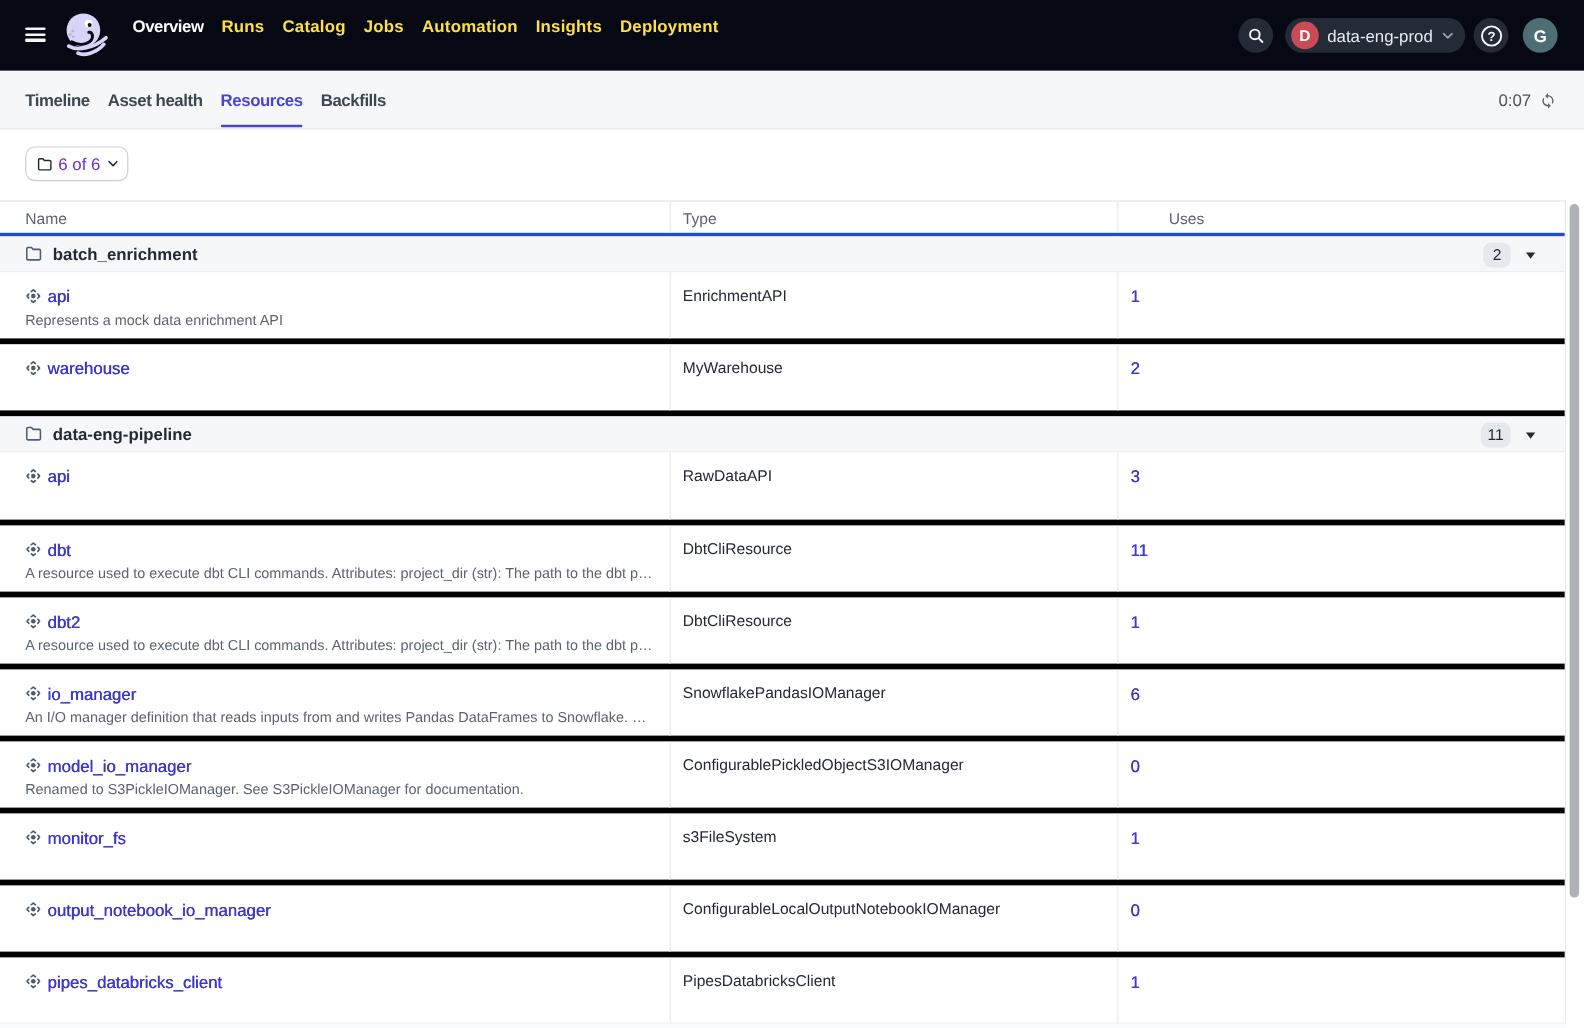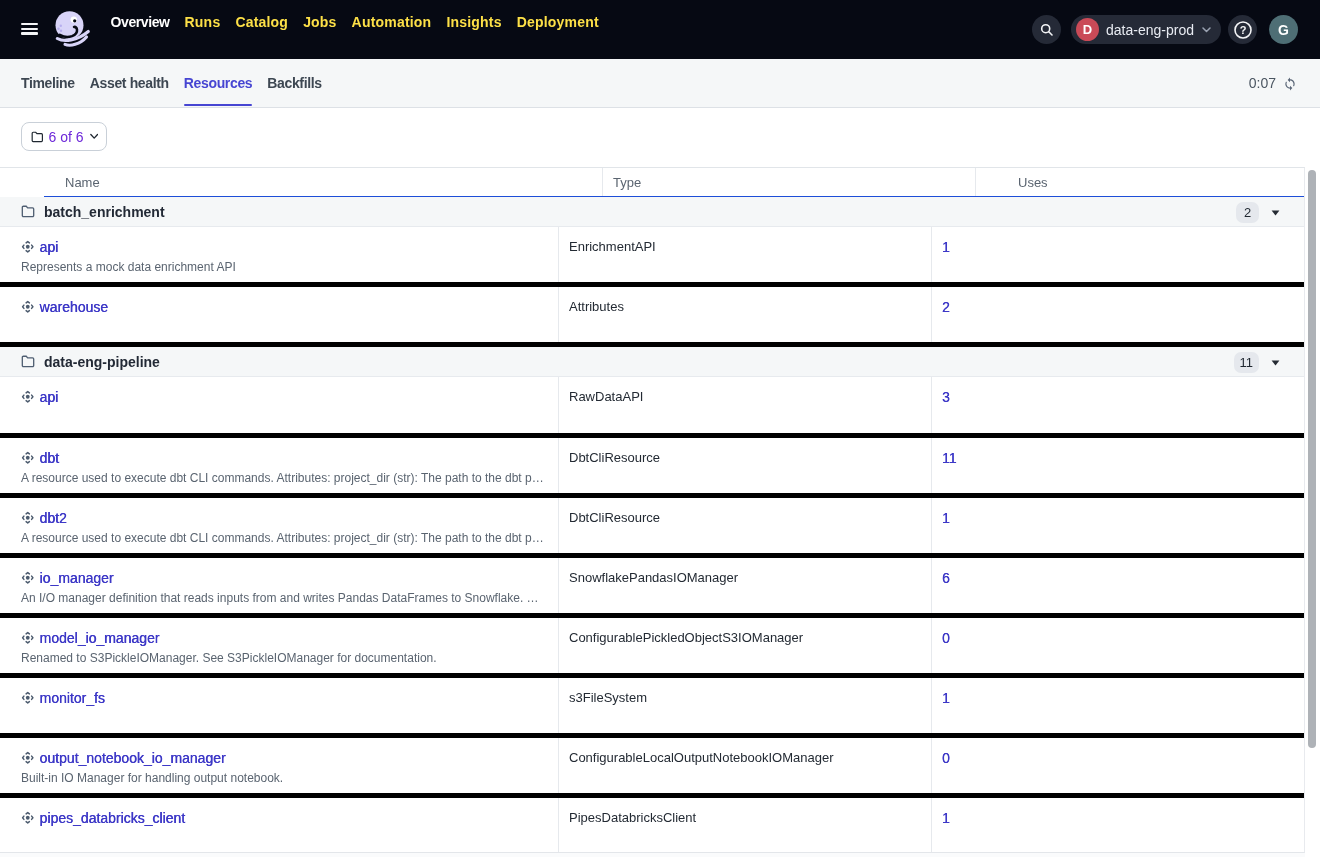--- a/index.html
+++ b/index.html
@@ -36,21 +36,21 @@
 .toolbar { position:absolute; left:0; top:108px; width:1320px; height:59px; background:#fff; }
 .fbtn { position:absolute; left:21px; top:14px; width:86px; height:29px; border:1px solid #c9d0d8;
   border-radius:8px; background:#fff; display:flex; align-items:center; padding:0 8px 0 9px;
   white-space:nowrap; }
 .fbtn .t { font-size:14px; color:#6d28d9; margin-left:5px; margin-right:6px; }
 .finput { position:absolute; left:122px; top:14px; width:319px; height:29px; border:1px solid #c9d0d8;
   border-radius:8px; background:#fff; display:flex; align-items:center; padding:0 8px; }
 .finput .ph { font-size:14px; color:#8d97a4; margin-left:6px; }
 .tablewrap { position:absolute; left:0; top:167px; width:1305px; height:686px; overflow:hidden;
   border-top:1px solid #e1e5e9; border-bottom:1px solid #e3e6ea; border-right:1px solid #e8eaee; }
-.thead { position:relative; height:29px; border-bottom:1px solid #1d4ed8;margin-left:44px; }
+.thead { position:relative; height:29px; border-bottom:3px solid #1d4ed8; }
 .thead span { position:absolute; top:7px; font-size:13px; color:#5a6470; }
 .colline { position:absolute; top:0; bottom:0; width:1px; background:#e6e9ed; }
 .grow { position:relative; height:30px; background:#f5f7f8; border-bottom:1px solid #e7eaee; }
 .grow .fname { position:absolute; left:44px; top:7px; font-size:14px; font-weight:700; color:#222935; }
 .grow .badge { position:absolute; top:4.5px; height:21px; min-width:23px; border-radius:7px;
   background:#e5e8ed; color:#1f2730; font-size:13px; display:flex; align-items:center;
   justify-content:center; padding:0 6px; }
 .grow .caret { position:absolute; left:1270.5px; top:13.2px; }
 .rrow { position:relative; height:60px; background:#fff; border-bottom:5px solid #000000; }
 .rrow .ricon { position:absolute; left:21px; top:12.8px; }
@@ -179,21 +179,21 @@
         <svg class="ricon" width="13.5" height="13.5" viewBox="0 0 13.5 13.5">
           <g fill="none" stroke="#4c5b6e" stroke-width="1.45" stroke-linecap="round" stroke-linejoin="round">
             <path d="M5.1 2.9 L6.75 1.6 L8.4 2.9"></path>
             <path d="M5.1 10.6 L6.75 11.9 L8.4 10.6"></path>
             <path d="M2.9 5.1 L1.6 6.75 L2.9 8.4"></path>
             <path d="M10.6 5.1 L11.9 6.75 L10.6 8.4"></path>
           </g>
           <circle cx="6.75" cy="6.75" r="1.9" fill="#4c5b6e"></circle>
         </svg>
         <span class="rname">warehouse</span>
-        <span class="rtype">Attributes</span>
+        <span class="rtype">MyWarehouse</span>
         <span class="ruses">2</span>
         <div class="colline vline1"></div>
         <div class="colline vline2"></div>
       </div>
       <div class="grow">
         <svg style="position:absolute;left:21px;top:8px;" width="14" height="13" viewBox="0 0 16 14">
           <path d="M1.5 2.2 A1.2 1.2 0 0 1 2.7 1 L6 1 L7.6 2.8 L13.3 2.8 A1.2 1.2 0 0 1 14.5 4 L14.5 11.6 A1.2 1.2 0 0 1 13.3 12.8 L2.7 12.8 A1.2 1.2 0 0 1 1.5 11.6 Z" fill="none" stroke="#4f5e72" stroke-width="1.5"></path>
         </svg>
         <span class="fname">data-eng-pipeline</span>
         <span class="badge" style="right:45px;">11</span>
@@ -305,21 +305,20 @@
         <svg class="ricon" width="13.5" height="13.5" viewBox="0 0 13.5 13.5">
           <g fill="none" stroke="#4c5b6e" stroke-width="1.45" stroke-linecap="round" stroke-linejoin="round">
             <path d="M5.1 2.9 L6.75 1.6 L8.4 2.9"></path>
             <path d="M5.1 10.6 L6.75 11.9 L8.4 10.6"></path>
             <path d="M2.9 5.1 L1.6 6.75 L2.9 8.4"></path>
             <path d="M10.6 5.1 L11.9 6.75 L10.6 8.4"></path>
           </g>
           <circle cx="6.75" cy="6.75" r="1.9" fill="#4c5b6e"></circle>
         </svg>
         <span class="rname">output_notebook_io_manager</span>
-        <span class="rdesc">Built-in IO Manager for handling output notebook.</span>
         <span class="rtype">ConfigurableLocalOutputNotebookIOManager</span>
         <span class="ruses">0</span>
         <div class="colline vline1"></div>
         <div class="colline vline2"></div>
       </div>
       <div class="rrow">
         <svg class="ricon" width="13.5" height="13.5" viewBox="0 0 13.5 13.5">
           <g fill="none" stroke="#4c5b6e" stroke-width="1.45" stroke-linecap="round" stroke-linejoin="round">
             <path d="M5.1 2.9 L6.75 1.6 L8.4 2.9"></path>
             <path d="M5.1 10.6 L6.75 11.9 L8.4 10.6"></path>

